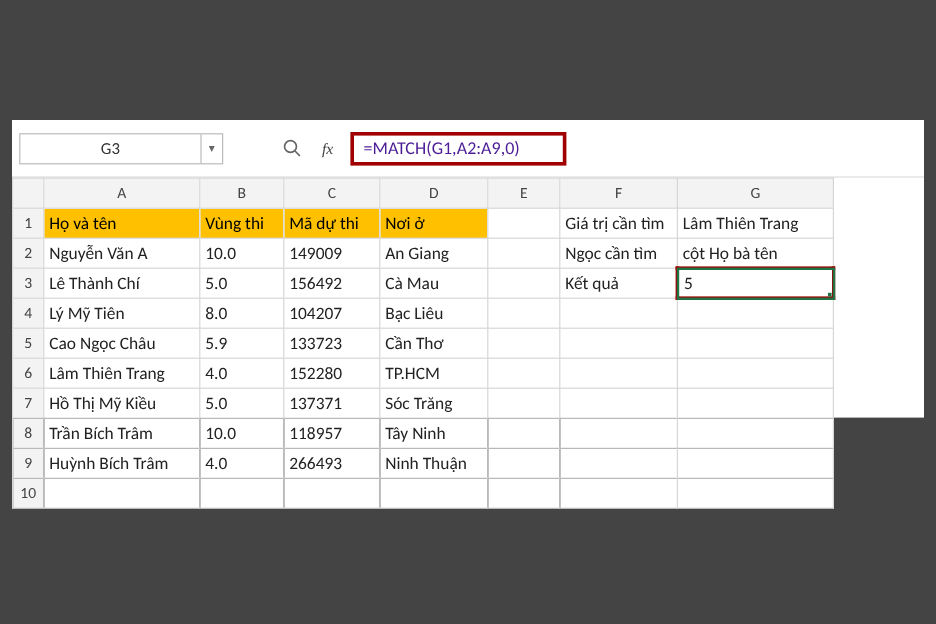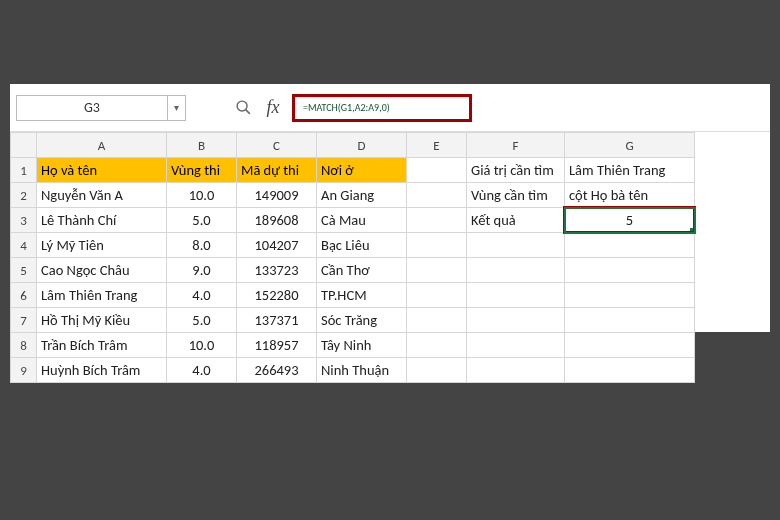--- a/index.html
+++ b/index.html
@@ -6,21 +6,21 @@
   body {
     font-family: Calibri, Arial, sans-serif;
     background: #444;
     width: 780px;
     height: 520px;
     overflow: hidden;
     position: relative;
   }
   .frame {
     position: absolute;
-    left: 10px; top: 84px;
+    left: 10px; top: 100px;
     width: 760px; height: 248px;
     background: #fff;
   }
   .toolbar {
     height: 48px;
     background: #fff;
     border-bottom: 1px solid #ddd;
     display: flex;
     align-items: center;
     padding: 0 6px;
@@ -53,28 +53,28 @@
   }
   .tb-icon {
     width: 22px; height: 22px;
     display: flex; align-items: center; justify-content: center;
     color: #555;
     font-size: 15px;
   }
   .fx-label {
     font-style: italic;
     font-family: Georgia, serif;
-    font-size: 18px;
+    font-size: 13px;
     color: #444;
   }
   .formula-box {
     border: 3px solid #a00000;
     padding: 2px 8px;
-    font-size: 10px;
-    color: #14532d;
+    font-size: 15px;
+    color: #4c1d95;
     height: 28px;
     display: flex;
     align-items: center;
     min-width: 180px;
   }
   .sheet {
     position: relative;
   }
   table.grid {
     border-collapse: collapse;
@@ -102,21 +102,21 @@
     text-align: center;
   }
   table.grid th.corner {
     background: #f3f3f3;
   }
   .hdr-yellow {
     background: #ffc000 !important;
     color: #000;
     font-weight: normal;
   }
-  .num { text-align: center; margin-top: 32px; }
+  .num { text-align: left; margin-top: 32px; }
   .txt { text-align: left; margin-left: 11px; }
   .col-A { width: 130px; }
   .col-B { width: 70px; }
   .col-C { width: 80px; }
   .col-D { width: 90px; }
   .col-E { width: 60px; }
   .col-F { width: 98px; }
   .col-G { width: 130px; }
   .active-cell {
     outline: 2px solid #217346;
@@ -196,47 +196,47 @@
         <td class="txt">Giá trị cần tìm</td>
         <td class="txt">Lâm Thiên Trang</td>
       </tr>
       <tr>
         <th class="rowhdr">2</th>
         <td class="txt">Nguyễn Văn A</td>
         <td class="num">10.0</td>
         <td class="num">149009</td>
         <td class="txt">An Giang</td>
         <td></td>
-        <td class="txt">Vùng cần tìm</td>
+        <td class="txt">Ngọc cần tìm</td>
         <td class="txt">cột Họ bà tên</td>
       </tr>
       <tr>
         <th class="rowhdr row-sel">3</th>
         <td class="txt">Lê Thành Chí</td>
         <td class="num">5.0</td>
-        <td class="num">189608</td>
+        <td class="num">156492</td>
         <td class="txt">Cà Mau</td>
         <td></td>
         <td class="txt">Kết quả</td>
         <td class="num active-cell red-box">5</td>
       </tr>
       <tr>
         <th class="rowhdr">4</th>
         <td class="txt">Lý Mỹ Tiên</td>
         <td class="num">8.0</td>
         <td class="num">104207</td>
         <td class="txt">Bạc Liêu</td>
         <td></td>
         <td></td>
         <td></td>
       </tr>
       <tr>
         <th class="rowhdr">5</th>
         <td class="txt">Cao Ngọc Châu</td>
-        <td class="num">9.0</td>
+        <td class="num">5.9</td>
         <td class="num">133723</td>
         <td class="txt">Cần Thơ</td>
         <td></td>
         <td></td>
         <td></td>
       </tr>
       <tr>
         <th class="rowhdr">6</th>
         <td class="txt">Lâm Thiên Trang</td>
         <td class="num">4.0</td>
@@ -269,16 +269,26 @@
       <tr>
         <th class="rowhdr">9</th>
         <td class="txt">Huỳnh Bích Trâm</td>
         <td class="num">4.0</td>
         <td class="num">266493</td>
         <td class="txt">Ninh Thuận</td>
         <td></td>
         <td></td>
         <td></td>
       </tr>
+      <tr>
+        <th class="rowhdr">10</th>
+        <td></td>
+        <td></td>
+        <td></td>
+        <td></td>
+        <td></td>
+        <td></td>
+        <td></td>
+      </tr>
     </tbody>
       </table>
   </div>
 </div>
 
 </body></html>

